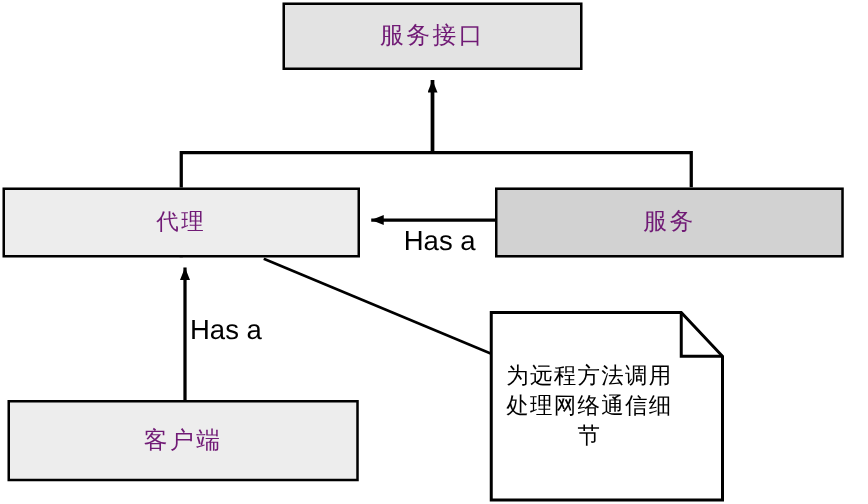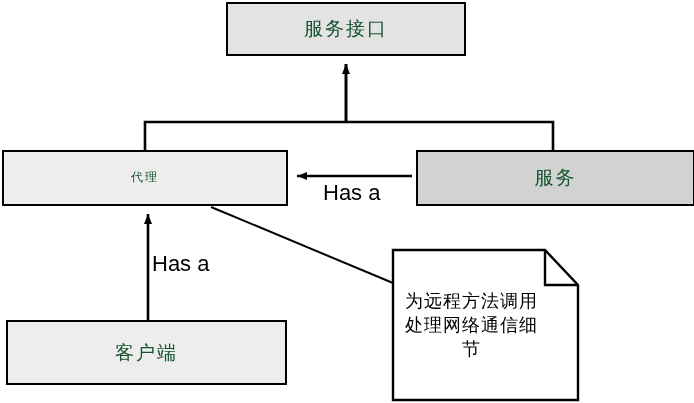--- a/index.html
+++ b/index.html
@@ -25,21 +25,21 @@
     height: 403px;
   }
   .node {
     position: absolute;
     box-sizing: border-box;
     border: 2px solid #000000;
     display: flex;
     align-items: center;
     justify-content: center;
     text-align: center;
-    color: #14532d;
+    color: #701a75;
     font-family: "DejaVu Sans", "Liberation Sans", sans-serif;
     letter-spacing: 2px;
   }
   .node-label {
     display: block;
     line-height: 1.15;
   }
   #node-interface {
     left: 226px;
     top: 2px;
@@ -47,24 +47,24 @@
     height: 54px;
     background: #e3e3e3;
     font-size: 19px;
   }
   #node-proxy {
     left: 2px;
     top: 150px;
     width: 286px;
     height: 56px;
     background: #ededed;
-    font-size: 12px;
+    font-size: 18px;
   }
   #node-service {
-    left: 416px;
+    left: 396px;
     top: 150px;
     width: 279px;
     height: 56px;
     background: #d2d2d2;
     font-size: 19px;
   }
   #node-client {
     left: 6px;
     top: 320px;
     width: 281px;

